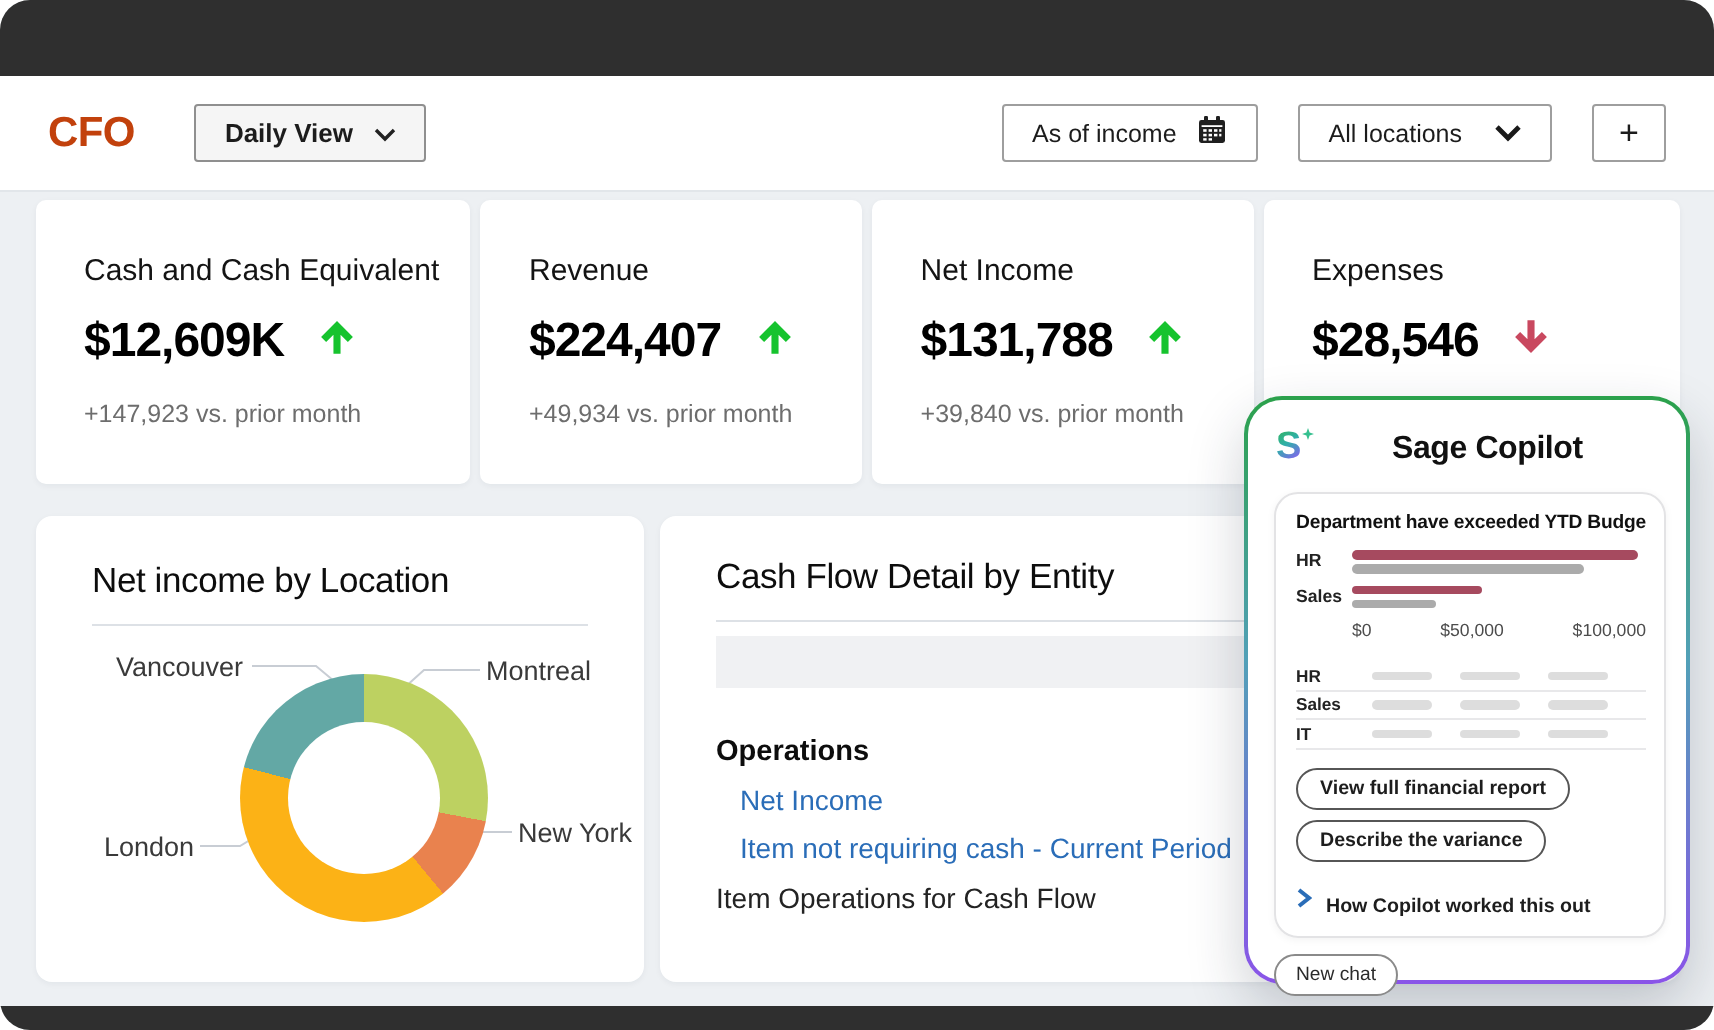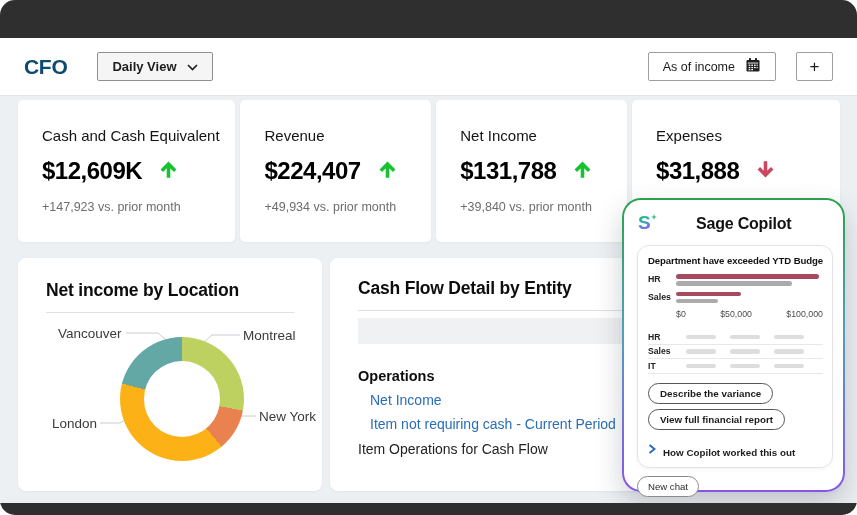--- a/index.html
+++ b/index.html
@@ -9,21 +9,21 @@
     border-radius:15px; overflow:hidden; background:#edf0f3;
   }
   
   .topbar { position:absolute; top:0; left:0; right:0; height:38px; background:#2f2f2f; }
   .bottombar { position:absolute; bottom:0; left:0; right:0; height:12px; background:#2f2f2f; }
   
   .header {
     position:absolute; top:38px; left:0; right:0; height:58px; background:#ffffff;
     display:flex; align-items:center; padding:0 24px; border-bottom:1px solid #e2e6ea;
   }
-  .app-title { font-size:21px; font-weight:800; color:#0c4a6e; letter-spacing:-0.3px; }
+  .app-title { font-size:21px; font-weight:800; color:#c2410c; letter-spacing:-0.3px; }
   .btn {
     display:inline-flex; align-items:center; gap:10px; background:#fff;
     border:1px solid #9e9e9e; border-radius:2px; height:29px; padding:0 14px;
     font-size:12.5px; color:#1c1c1c; cursor:pointer; font-family:inherit;justify-content:flex-end;
   }
   .view-btn { margin-left:30px; background:#f5f5f5; border-color:#8f8f8f; font-weight:700; font-size:13px; }
   .header-right { margin-left:auto; display:flex; align-items:center; gap:20px; }
   .plus-btn { width:37px; justify-content:center; padding:0; font-size:17px; font-weight:400; gap:0; }
   
   .kpi-row {
@@ -37,21 +37,21 @@
   .kpi-label { font-size:15px; color:#141414; margin-bottom:13px; }
   .kpi-value-row { display:flex; align-items:center; gap:15px; }
   .kpi-value { font-size:24px; font-weight:800; color:#000; letter-spacing:-0.5px; }
   .kpi-delta { font-size:12.5px; color:#6d6d6d; margin-top:15px; }
   
   .card {
     position:absolute; background:#fff; border-radius:8px;
     box-shadow:0 1px 3px rgba(25,35,50,.05);
   }
   .donut-card { left:18px; top:258px; width:304px; height:233px; padding:22px 28px; }
-  .card-title { font-size:17.5px; font-weight:700; color:#0d0d0d; letter-spacing:-0.2px; }
+  .card-title { font-size:17.5px; font-weight:400; color:#0d0d0d; letter-spacing:-0.2px; }
   .card-divider { height:1px; background:#dde1e6; margin-top:11px; }
   .donut-area { position:relative; height:170px; }
   .donut-ring { position:absolute; left:74px; top:24px; width:124px; height:124px; border-radius:50%; }
   .donut-ring::after { content:""; position:absolute; inset:19.5%; background:#fff; border-radius:50%; }
   .donut-label { position:absolute; font-size:13.5px; color:#3a3a3a; white-space:nowrap; }
   .lbl-vancouver { left:12px;  top:13px; }
   .lbl-montreal  { left:197px; top:15px; }
   .lbl-london    { left:6px;   top:103px; }
   .lbl-newyork   { left:213px; top:96px; }
   .donut-connectors { position:absolute; inset:0; }
@@ -142,20 +142,28 @@
                 <rect x="6.3" y="9.9" width="1.7" height="1.3"></rect>
                 <rect x="9" y="9.9" width="1.7" height="1.3"></rect>
                 <rect x="11.6" y="9.9" width="1.1" height="1.3"></rect>
               <rect x="3.6" y="12.1" width="1.7" height="1.2"></rect>
                 <rect x="6.3" y="12.1" width="1.7" height="1.2"></rect>
             </g>
           </svg>
         </span>
       </button>
 
+      <button class="btn">
+        <span>All locations</span>
+        <span style="margin-left:6px;">
+          <svg width="14" height="9" viewBox="0 0 14 9">
+              <polyline points="1.5,1.5 7,7 12.5,1.5" fill="none" stroke="#1a1a1a" stroke-width="2.4"></polyline>
+            </svg>
+        </span>
+      </button>
 
       <button class="btn plus-btn">
         <span>+</span>
       </button>
     </div>
   </div>
 
   <div class="kpi-row">
 
     <div class="kpi-card">
@@ -193,21 +201,21 @@
               <path d="M11 19 L11 5.8 M4.6 12.2 L11 5.8 L17.4 12.2" fill="none" stroke="#16c32e" stroke-width="3.4"></path>
             </svg>
         </span>
       </div>
       <div class="kpi-delta">+39,840 vs. prior month</div>
     </div>
 
     <div class="kpi-card">
       <div class="kpi-label">Expenses</div>
       <div class="kpi-value-row">
-        <span class="kpi-value">$31,888</span>
+        <span class="kpi-value">$28,546</span>
         <span>
           <svg width="23" height="23" viewBox="0 0 22 22">
               <path d="M11 3 L11 16.2 M4.6 9.8 L11 16.2 L17.4 9.8" fill="none" stroke="#c9485f" stroke-width="3.4"></path>
             </svg>
         </span>
       </div>
       <div class="kpi-delta"></div>
     </div>
   </div>
 
@@ -297,22 +305,22 @@
             <span class="pill"></span>
           </div>
           <div class="cp-trow">
             <span class="rowlabel">IT</span>
             <span class="pill"></span>
             <span class="pill"></span>
             <span class="pill"></span>
           </div>
         </div>
 
+        <button class="cp-btn">View full financial report</button>
         <button class="cp-btn">Describe the variance</button>
-        <button class="cp-btn">View full financial report</button>
 
         <div class="cp-explain">
           <span>
             <svg width="8" height="10" viewBox="0 0 8 10">
                 <polyline points="1.5,1 6.5,5 1.5,9" fill="none" stroke="#2a6db8" stroke-width="2"></polyline>
               </svg>
           </span>
           <span class="cp-explain-text">How Copilot worked this out</span>
         </div>
       </div>

